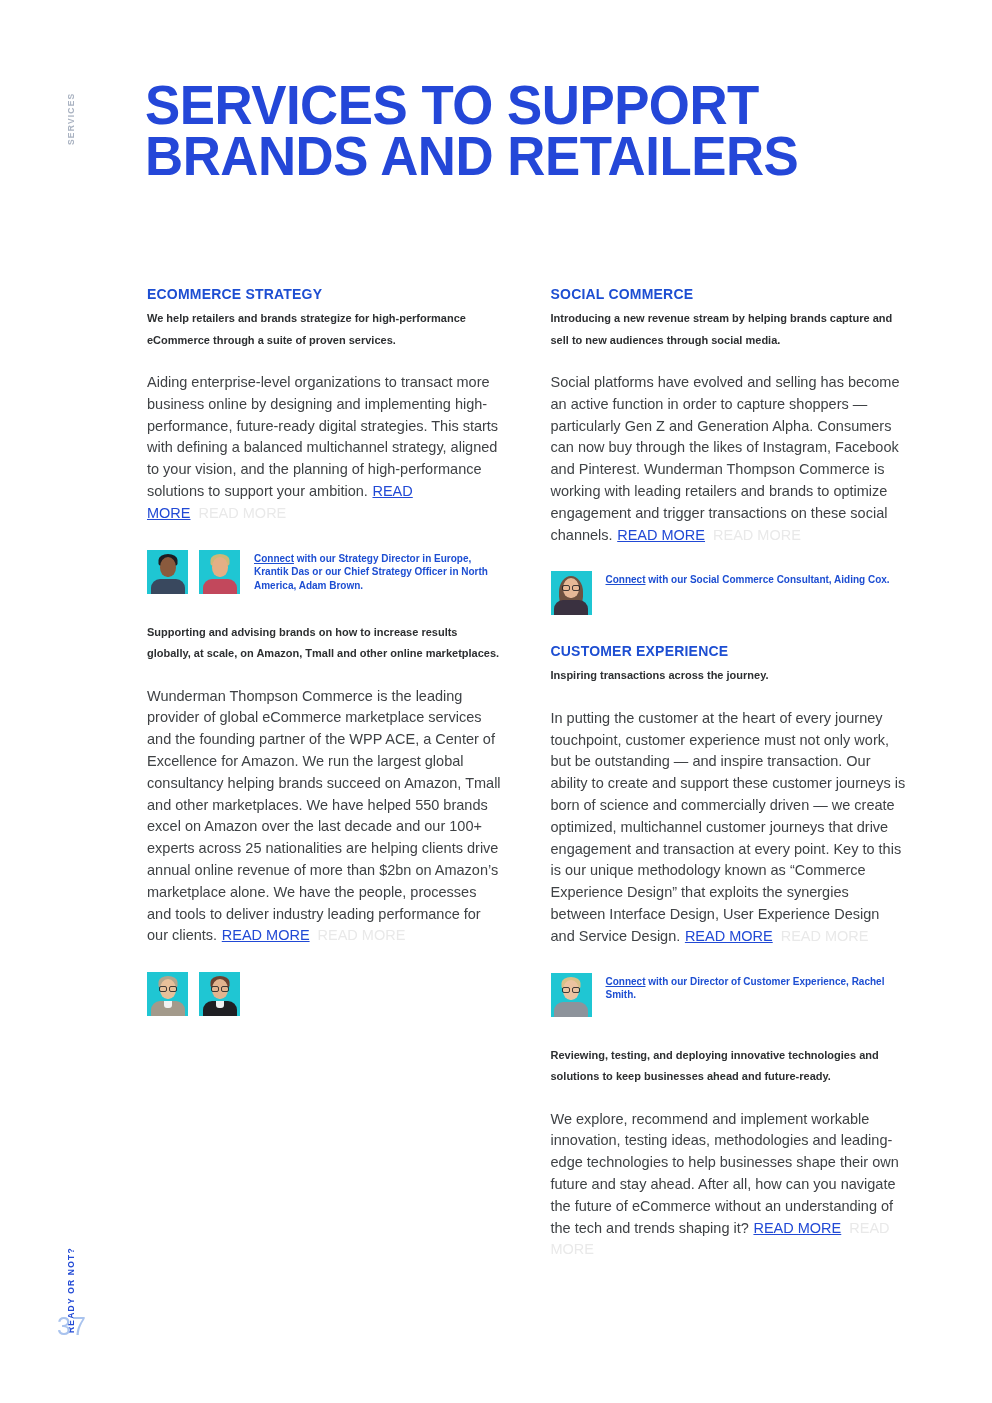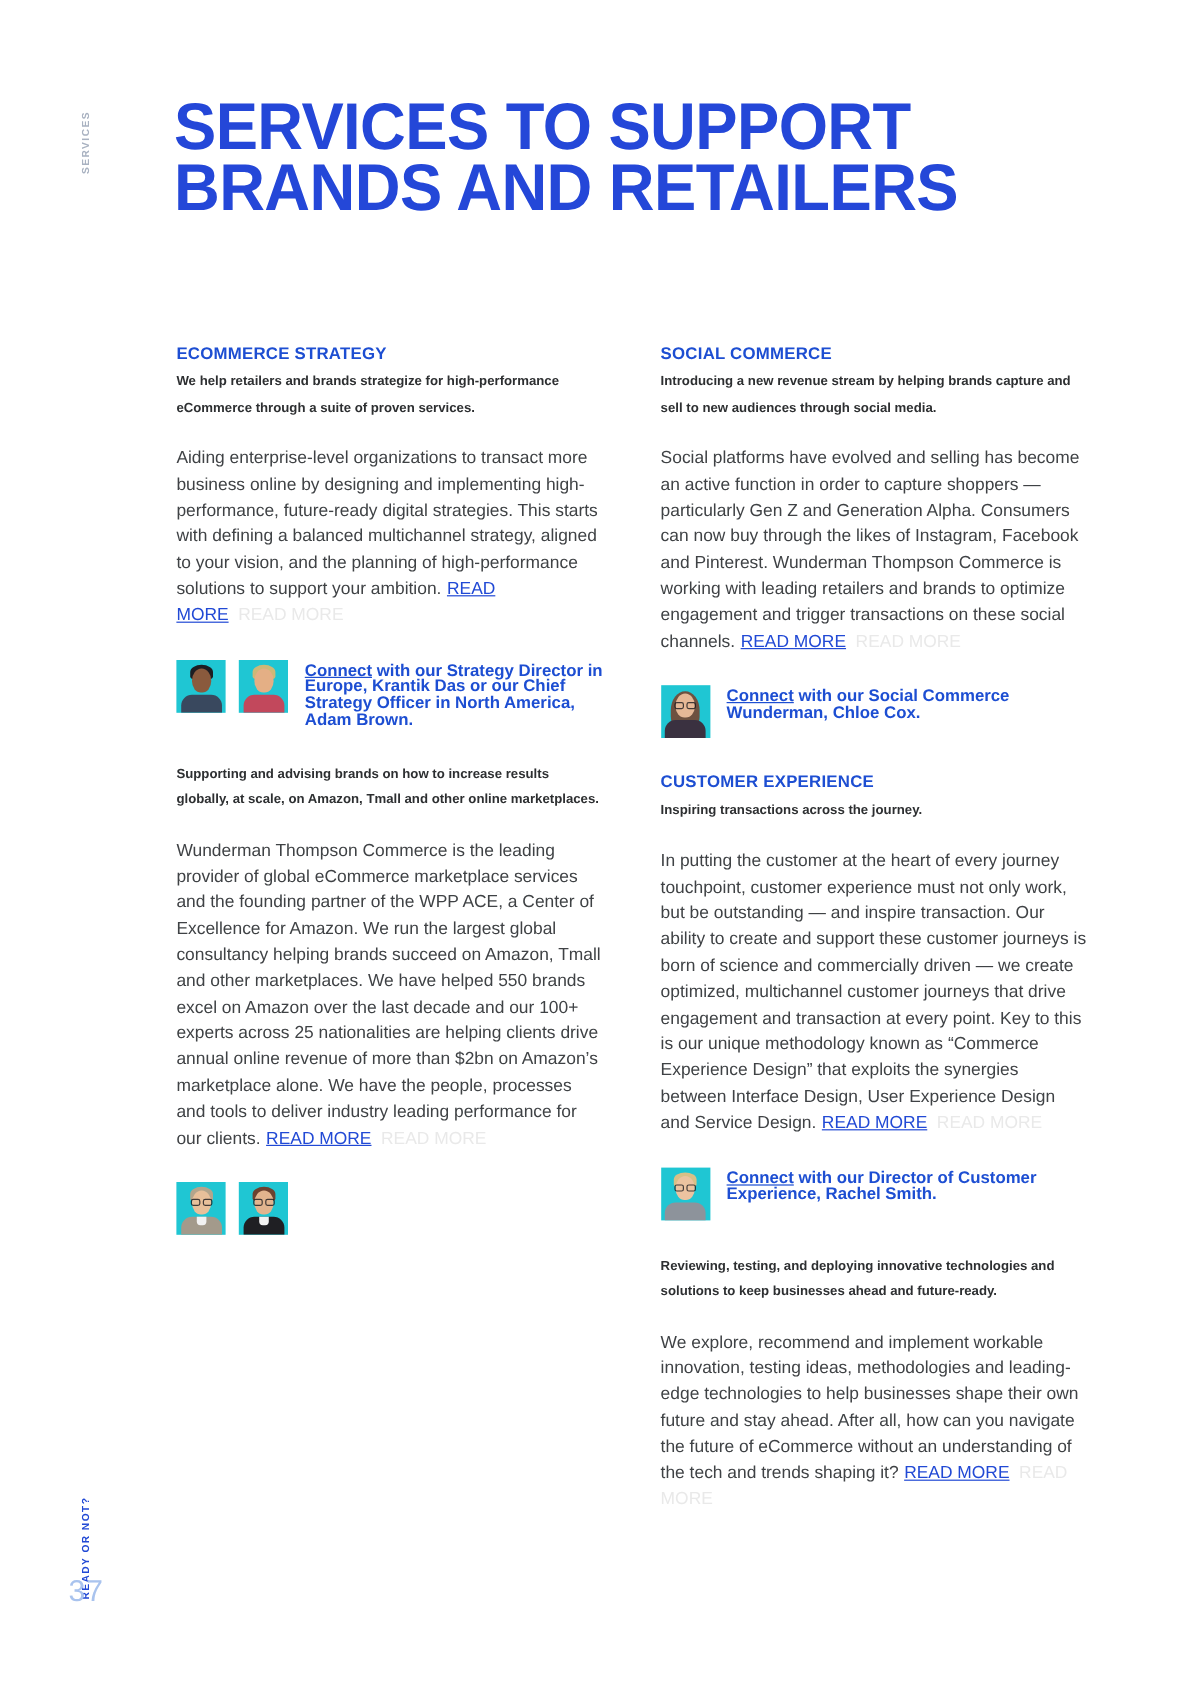--- a/index.html
+++ b/index.html
@@ -42,21 +42,21 @@
   p.body-text { font-size:14.5px; line-height:21.8px; color:#3f4245; }
   a.read-more {
     color:#2149d5; text-decoration:underline; margin-left:0.32em;
     cursor:pointer;
   }
   span.ghost-read-more { color:#e9e9e9; margin-left:0.55em; }
   
   .connect-row { display:flex; align-items:flex-start; margin-top:25px; }
   .photos { display:flex; gap:11px; flex:none; }
   p.caption {
-    font-size:14px; line-height:13.8px; font-weight:700; color:#1d4ed2;
+    font-size:10px; line-height:13.8px; font-weight:700; color:#1d4ed2;
     margin-left:14px; padding-top:2px;
   }
   a.connect-link { color:#1d4ed2; text-decoration:underline; cursor:pointer; }
   
   .avatar {
     width:41px; height:44px; background:#1fc6d3; position:relative;
     overflow:hidden; flex:none;
   }
   .avatar .hair {
     position:absolute; top:4px; left:50%; transform:translateX(-50%);
@@ -169,21 +169,21 @@
       <p class="body-text"><span>Social platforms have evolved and selling has become an active function in order to capture shoppers — particularly Gen Z and Generation Alpha. Consumers can now buy through the likes of Instagram, Facebook and Pinterest. Wunderman Thompson Commerce is working with leading retailers and brands to optimize engagement and trigger transactions on these social channels.</span><a class="read-more">READ MORE</a><span class="ghost-read-more">READ MORE</span></p>
       <div class="connect-row">
         <div class="photos">
           <div class="avatar long-hair p-chloe">
               <div class="hair"></div>
               <div class="head"></div>
               <div class="glasses"></div>
               <div class="torso"></div>
             </div>
         </div>
-        <p class="caption"><a class="connect-link">Connect</a><span> with our Social Commerce Wunderman, Chloe Cox.</span></p>
+        <p class="caption"><a class="connect-link">Connect</a><span> with our Social Commerce Consultant, Aiding Cox.</span></p>
       </div>
     </section>
 
     <section class="section">
       <h3 class="sec-heading">CUSTOMER EXPERIENCE</h3>
       <p class="intro">Inspiring transactions across the journey.</p>
       <p class="body-text"><span>In putting the customer at the heart of every journey touchpoint, customer experience must not only work, but be outstanding — and inspire transaction. Our ability to create and support these customer journeys is born of science and commercially driven — we create optimized, multichannel customer journeys that drive engagement and transaction at every point. Key to this is our unique methodology known as “Commerce Experience Design” that exploits the synergies between Interface Design, User Experience Design and Service Design.</span><a class="read-more">READ MORE</a><span class="ghost-read-more">READ MORE</span></p>
       <div class="connect-row">
         <div class="photos">
           <div class="avatar p-rachel">

